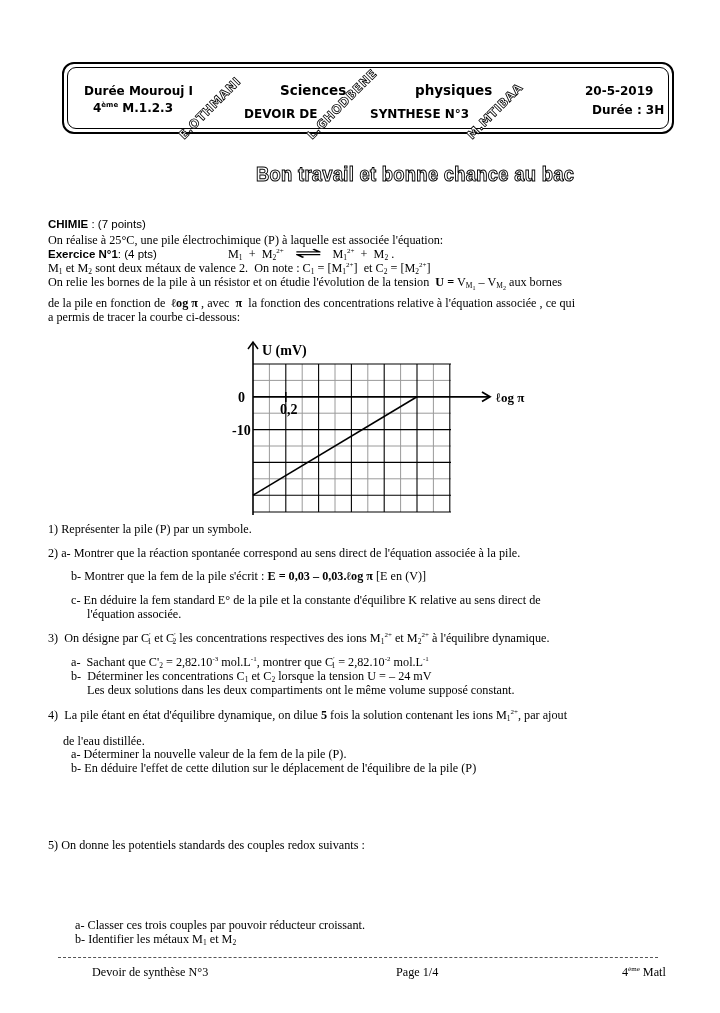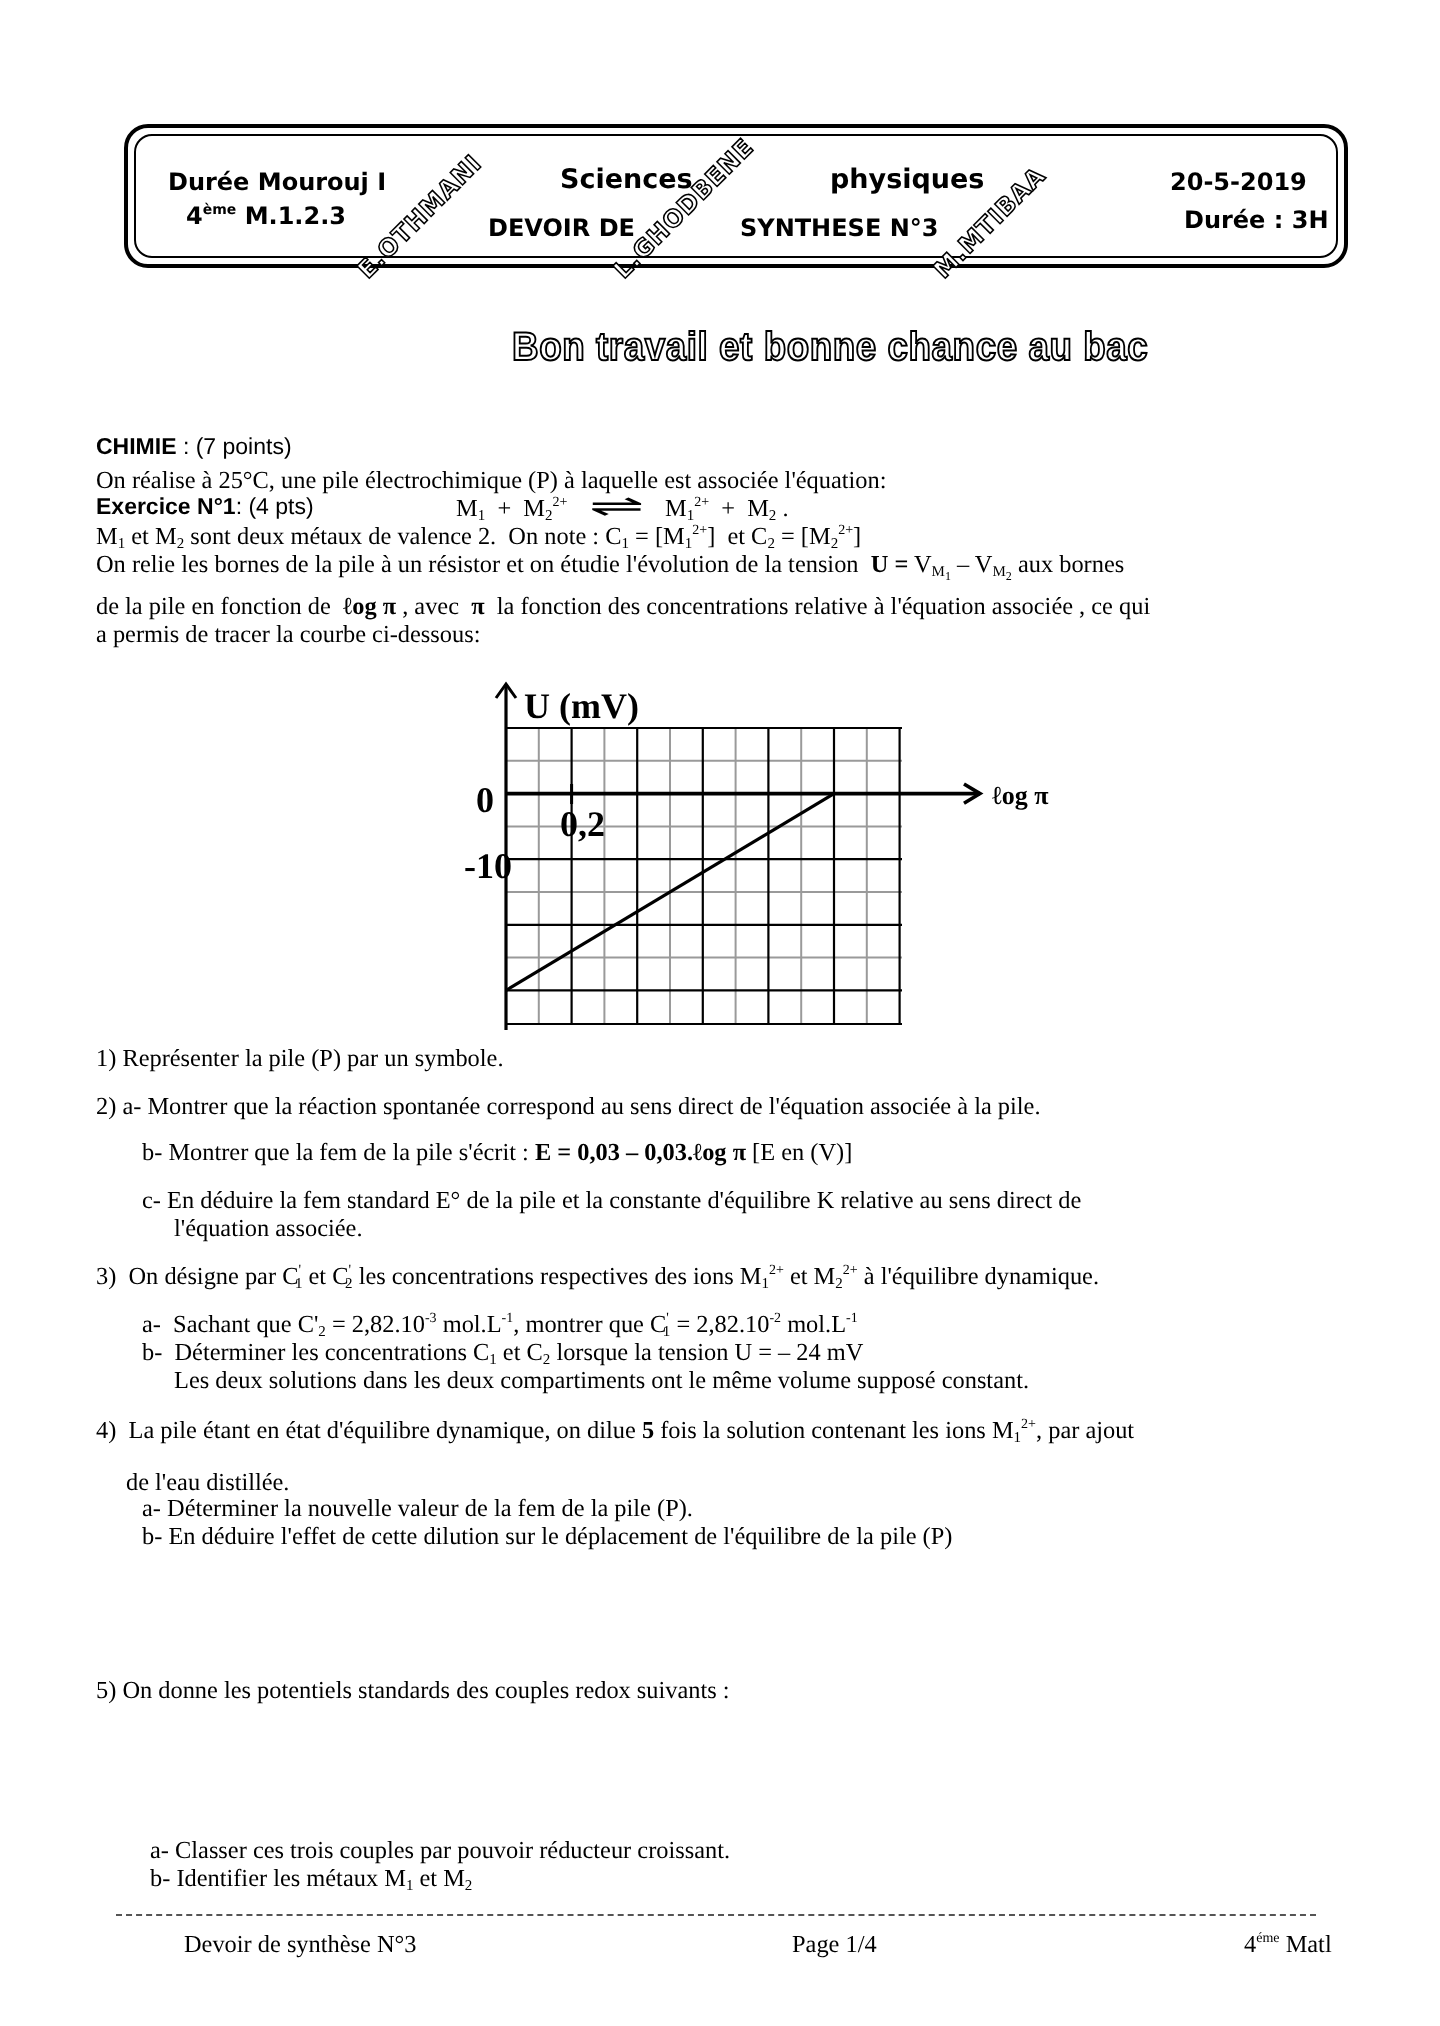--- a/index.html
+++ b/index.html
@@ -16,21 +16,21 @@
 
   .motto { position: absolute; left: 256px; top: 163px; font-family: "Liberation Sans", sans-serif; font-size: 20px; font-weight: bold; color: #fff; -webkit-text-stroke: 1px #000; letter-spacing: 0.3px; white-space: nowrap; transform: scaleX(0.92); transform-origin: left; }
 
   .t { position: absolute; font-size: 12.2px; white-space: nowrap; line-height: 14px; }
   .h-sec { font-family: Liberation Sans, sans-serif; font-size: 11.5px; margin-top: 41px; }
   sup { font-size: 7px; vertical-align: 5px; line-height: 0; }
   sub { font-size: 7.5px; vertical-align: -2px; line-height: 0; }
   b { font-weight: bold; }
 
   
-  .chart-label { position: absolute; font-family: "Liberation Serif", serif; font-weight: bold; font-size: 18px; white-space: nowrap; }
+  .chart-label { position: absolute; font-family: "Liberation Serif", serif; font-weight: bold; font-size: 14px; white-space: nowrap; }
 
   
   table.redox { position: absolute; left: 190px; top: 862px; border-collapse: collapse; font-family: "Liberation Serif", serif; font-size: 12.2px; }
   table.redox td { border: 1px solid #000; height: 20px; padding: 0 4px; text-align: center; white-space: nowrap; }
 
   .footer-line { position: absolute; left: 58px; top: 957px; width: 600px; border-top: 1px dashed #555; }
 </style>
 </head>
 <body>
 

